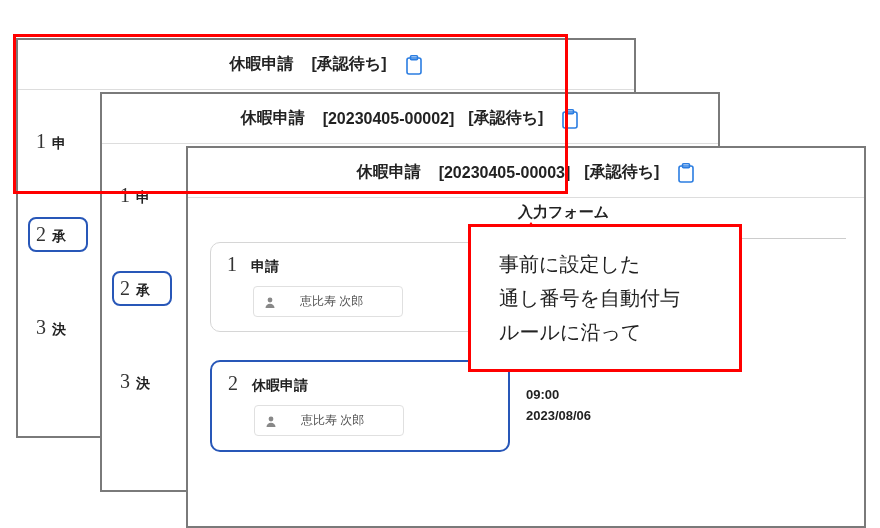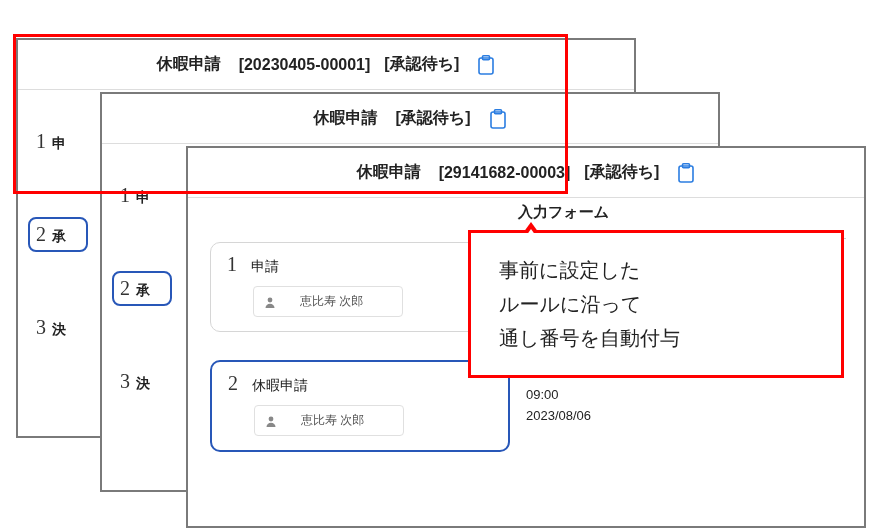--- a/index.html
+++ b/index.html
@@ -86,21 +86,21 @@
     gap: 14px;
     margin-bottom: 10px;
   }
   .wf-step-head .num {
     font-family: Georgia, "Times New Roman", serif;
     font-size: 20px;
     color: #333;
   }
   .wf-step-head .name {
     font-size: 14px;
-    font-weight: normal;
+    font-weight: bold;
     color: #222;
   }
   .wf-user {
     display: flex;
     align-items: center;
     gap: 24px;
     font-size: 12px;
     color: #555;
     margin-left: 26px;
     border: 1px solid #e0e0e0;
@@ -138,20 +138,21 @@
     font-size: 13px;
     font-weight: bold;
     color: #222;
     margin-top: 14px;
   }
   .field-value {
     font-size: 13px;
     color: #222;
     margin-top: 6px;
     padding-left: 8px;
+    font-weight: bold;
   }
   
   .callout {
     position: absolute;
     border: 3px solid #ff0000;
     background: #fff;
     padding: 20px 28px;
     font-size: 20px;
     color: #222;
     line-height: 1.7;
@@ -177,50 +178,20 @@
     border: 3px solid #ff0000;
     background: transparent;
     z-index: 40;
     pointer-events: none;
   }
 </style>
 </head>
 <body>
 
 <div class="panel" style="left:16px; top:38px; width:620px; height:400px;">
-  <div class="panel-header">
-    <span class="title">休暇申請</span>
-    <span class="docnum">[20230405-00001]</span>
-    <span class="status">[承認待ち]</span>
-    <span class="clipboard-icon">
-      <svg viewBox="0 0 18 20">
-          <rect x="2" y="3" width="14" height="16" rx="2" fill="none" stroke="#2b7de1" stroke-width="1.6"></rect>
-          <rect x="5.5" y="0.8" width="7" height="4" rx="1" fill="none" stroke="#2b7de1" stroke-width="1.6"></rect>
-        </svg>
-    </span>
-  </div>
-  <div class="panel-body">
-    <div class="steps-col" style="top:40px;">
-      <div class="step-num-label">
-          <span class="num">1</span>
-          <span class="lbl">申</span>
-        </div>
-      <div class="step-num-label" style="border:2px solid #2857b8;border-radius:8px;padding:4px 6px;margin-left:-8px;">
-          <span class="num">2</span>
-          <span class="lbl">承</span>
-        </div>
-      <div class="step-num-label">
-          <span class="num">3</span>
-          <span class="lbl">決</span>
-        </div>
-    </div>
-  </div>
-</div>
-
-<div class="panel" style="left:100px; top:92px; width:620px; height:400px;">
   <div class="panel-header">
     <span class="title">休暇申請</span>
     <span class="status">[承認待ち]</span>
     <span class="clipboard-icon">
       <svg viewBox="0 0 18 20">
           <rect x="2" y="3" width="14" height="16" rx="2" fill="none" stroke="#2b7de1" stroke-width="1.6"></rect>
           <rect x="5.5" y="0.8" width="7" height="4" rx="1" fill="none" stroke="#2b7de1" stroke-width="1.6"></rect>
         </svg>
     </span>
   </div>
@@ -235,24 +206,54 @@
           <span class="lbl">承</span>
         </div>
       <div class="step-num-label">
           <span class="num">3</span>
           <span class="lbl">決</span>
         </div>
     </div>
   </div>
 </div>
 
+<div class="panel" style="left:100px; top:92px; width:620px; height:400px;">
+  <div class="panel-header">
+    <span class="title">休暇申請</span>
+    <span class="docnum">[20230405-00002]</span>
+    <span class="status">[承認待ち]</span>
+    <span class="clipboard-icon">
+      <svg viewBox="0 0 18 20">
+          <rect x="2" y="3" width="14" height="16" rx="2" fill="none" stroke="#2b7de1" stroke-width="1.6"></rect>
+          <rect x="5.5" y="0.8" width="7" height="4" rx="1" fill="none" stroke="#2b7de1" stroke-width="1.6"></rect>
+        </svg>
+    </span>
+  </div>
+  <div class="panel-body">
+    <div class="steps-col" style="top:40px;">
+      <div class="step-num-label">
+          <span class="num">1</span>
+          <span class="lbl">申</span>
+        </div>
+      <div class="step-num-label" style="border:2px solid #2857b8;border-radius:8px;padding:4px 6px;margin-left:-8px;">
+          <span class="num">2</span>
+          <span class="lbl">承</span>
+        </div>
+      <div class="step-num-label">
+          <span class="num">3</span>
+          <span class="lbl">決</span>
+        </div>
+    </div>
+  </div>
+</div>
+
 <div class="panel" style="left:186px; top:146px; width:680px; height:382px;">
   <div class="panel-header">
     <span class="title">休暇申請</span>
-    <span class="docnum">[29141682-00003]</span>
+    <span class="docnum">[20230405-00003]</span>
     <span class="status">[承認待ち]</span>
     <span class="clipboard-icon">
       <svg viewBox="0 0 18 20">
           <rect x="2" y="3" width="14" height="16" rx="2" fill="none" stroke="#2b7de1" stroke-width="1.6"></rect>
           <rect x="5.5" y="0.8" width="7" height="4" rx="1" fill="none" stroke="#2b7de1" stroke-width="1.6"></rect>
         </svg>
     </span>
   </div>
   <div class="panel-body" style="height:calc(100% - 56px);">
 
@@ -293,17 +294,17 @@
       <div class="field-value">09:00</div>
       <div class="field-value">2023/08/06</div>
     </div>
   </div>
 </div>
 
 <div class="red-rect" style="left:13px; top:34px; width:555px; height:160px;"></div>
 
 <div class="callout-tail" style="left:515px; top:222px; z-index:49;"></div>
 <div class="callout-tail-inner" style="left:519px; top:229px; z-index:51;"></div>
-<div class="callout" style="left:468px; top:230px; width:376px;">
+<div class="callout" style="left:468px; top:224px; width:274px;">
   <div>事前に設定した</div>
+  <div>通し番号を自動付与</div>
   <div>ルールに沿って</div>
-  <div>通し番号を自動付与</div>
 </div>
 
 </body></html>

